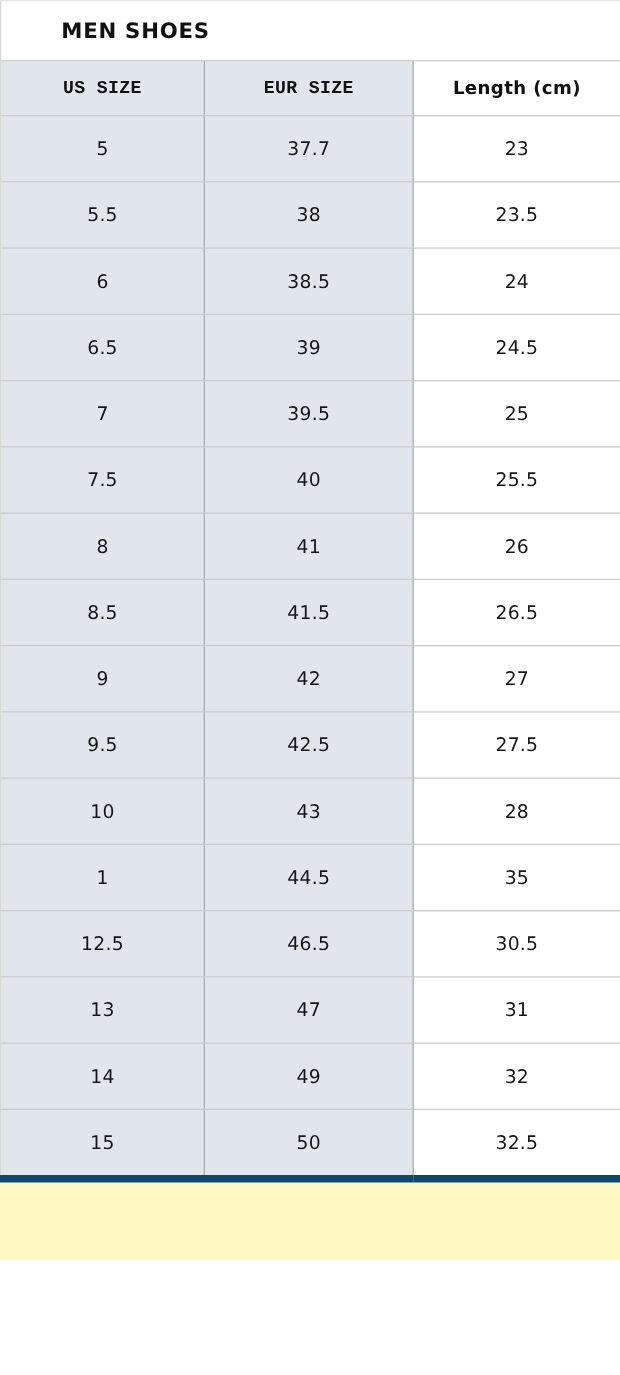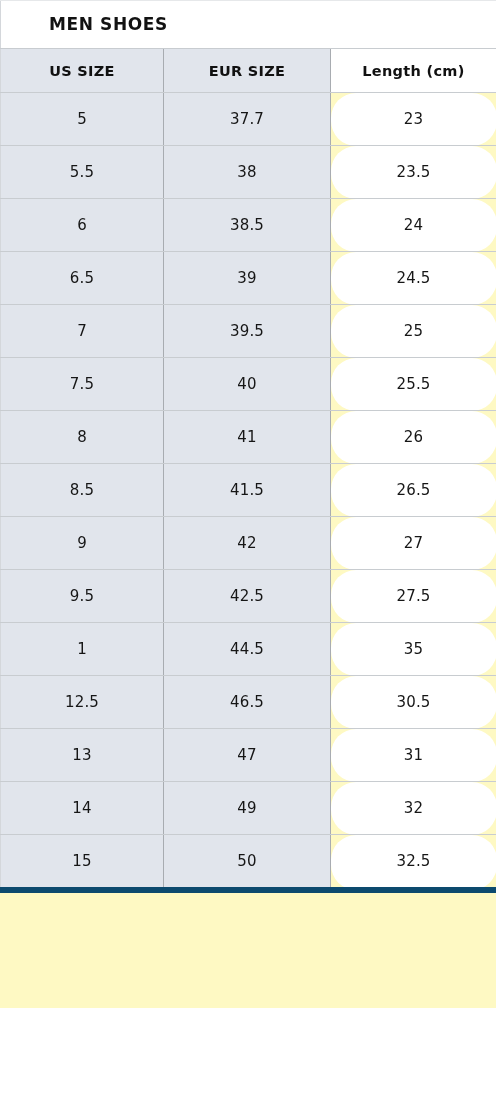--- a/index.html
+++ b/index.html
@@ -69,37 +69,37 @@
     border-bottom: 1px solid #c8ccd0;
     white-space: nowrap;
   }
   .head-row th.tinted {
     background: #e1e5ec;
   }
   .head-row th.plain {
     background: #ffffff;
   }
   
-  .head-row th.sep-r { border-right: 1px solid #a8acb1; }
+  .head-row th.sep-r { border-right: 1px solid #a8acb1; font-family: Liberation Mono, monospace; }
 
   
   .size-table tbody tr td {
     height: 52px;
     padding: 0;
     vertical-align: middle;
     text-align: center;
     font-size: 15px;
     font-weight: normal;
     color: #161616;
     border-bottom: 1px solid #c8ccd0;
     white-space: nowrap;
     letter-spacing: 0.2px;
   }
   .size-table tbody tr td.tinted { background: #e1e5ec; }
-  .size-table tbody tr td.plain  { background: #ffffff; border-radius: 25px; }
+  .size-table tbody tr td.plain  { background: #ffffff; }
   .size-table tbody tr td.sep-r  { border-right: 1px solid #a8acb1; }
 
   
   .size-table tbody tr:last-child td {
     border-bottom: 6px solid #0c4a6e;
   }
 </style>
 </head>
 <body>
 
@@ -170,20 +170,25 @@
           <td class="tinted sep-r">9</td>
           <td class="tinted sep-r">42</td>
           <td class="plain">27</td>
         </tr>
         <tr>
           <td class="tinted sep-r">9.5</td>
           <td class="tinted sep-r">42.5</td>
           <td class="plain">27.5</td>
         </tr>
         <tr>
+          <td class="tinted sep-r">10</td>
+          <td class="tinted sep-r">43</td>
+          <td class="plain">28</td>
+        </tr>
+        <tr>
           <td class="tinted sep-r">1</td>
           <td class="tinted sep-r">44.5</td>
           <td class="plain">35</td>
         </tr>
         <tr>
           <td class="tinted sep-r">12.5</td>
           <td class="tinted sep-r">46.5</td>
           <td class="plain">30.5</td>
         </tr>
         <tr>

